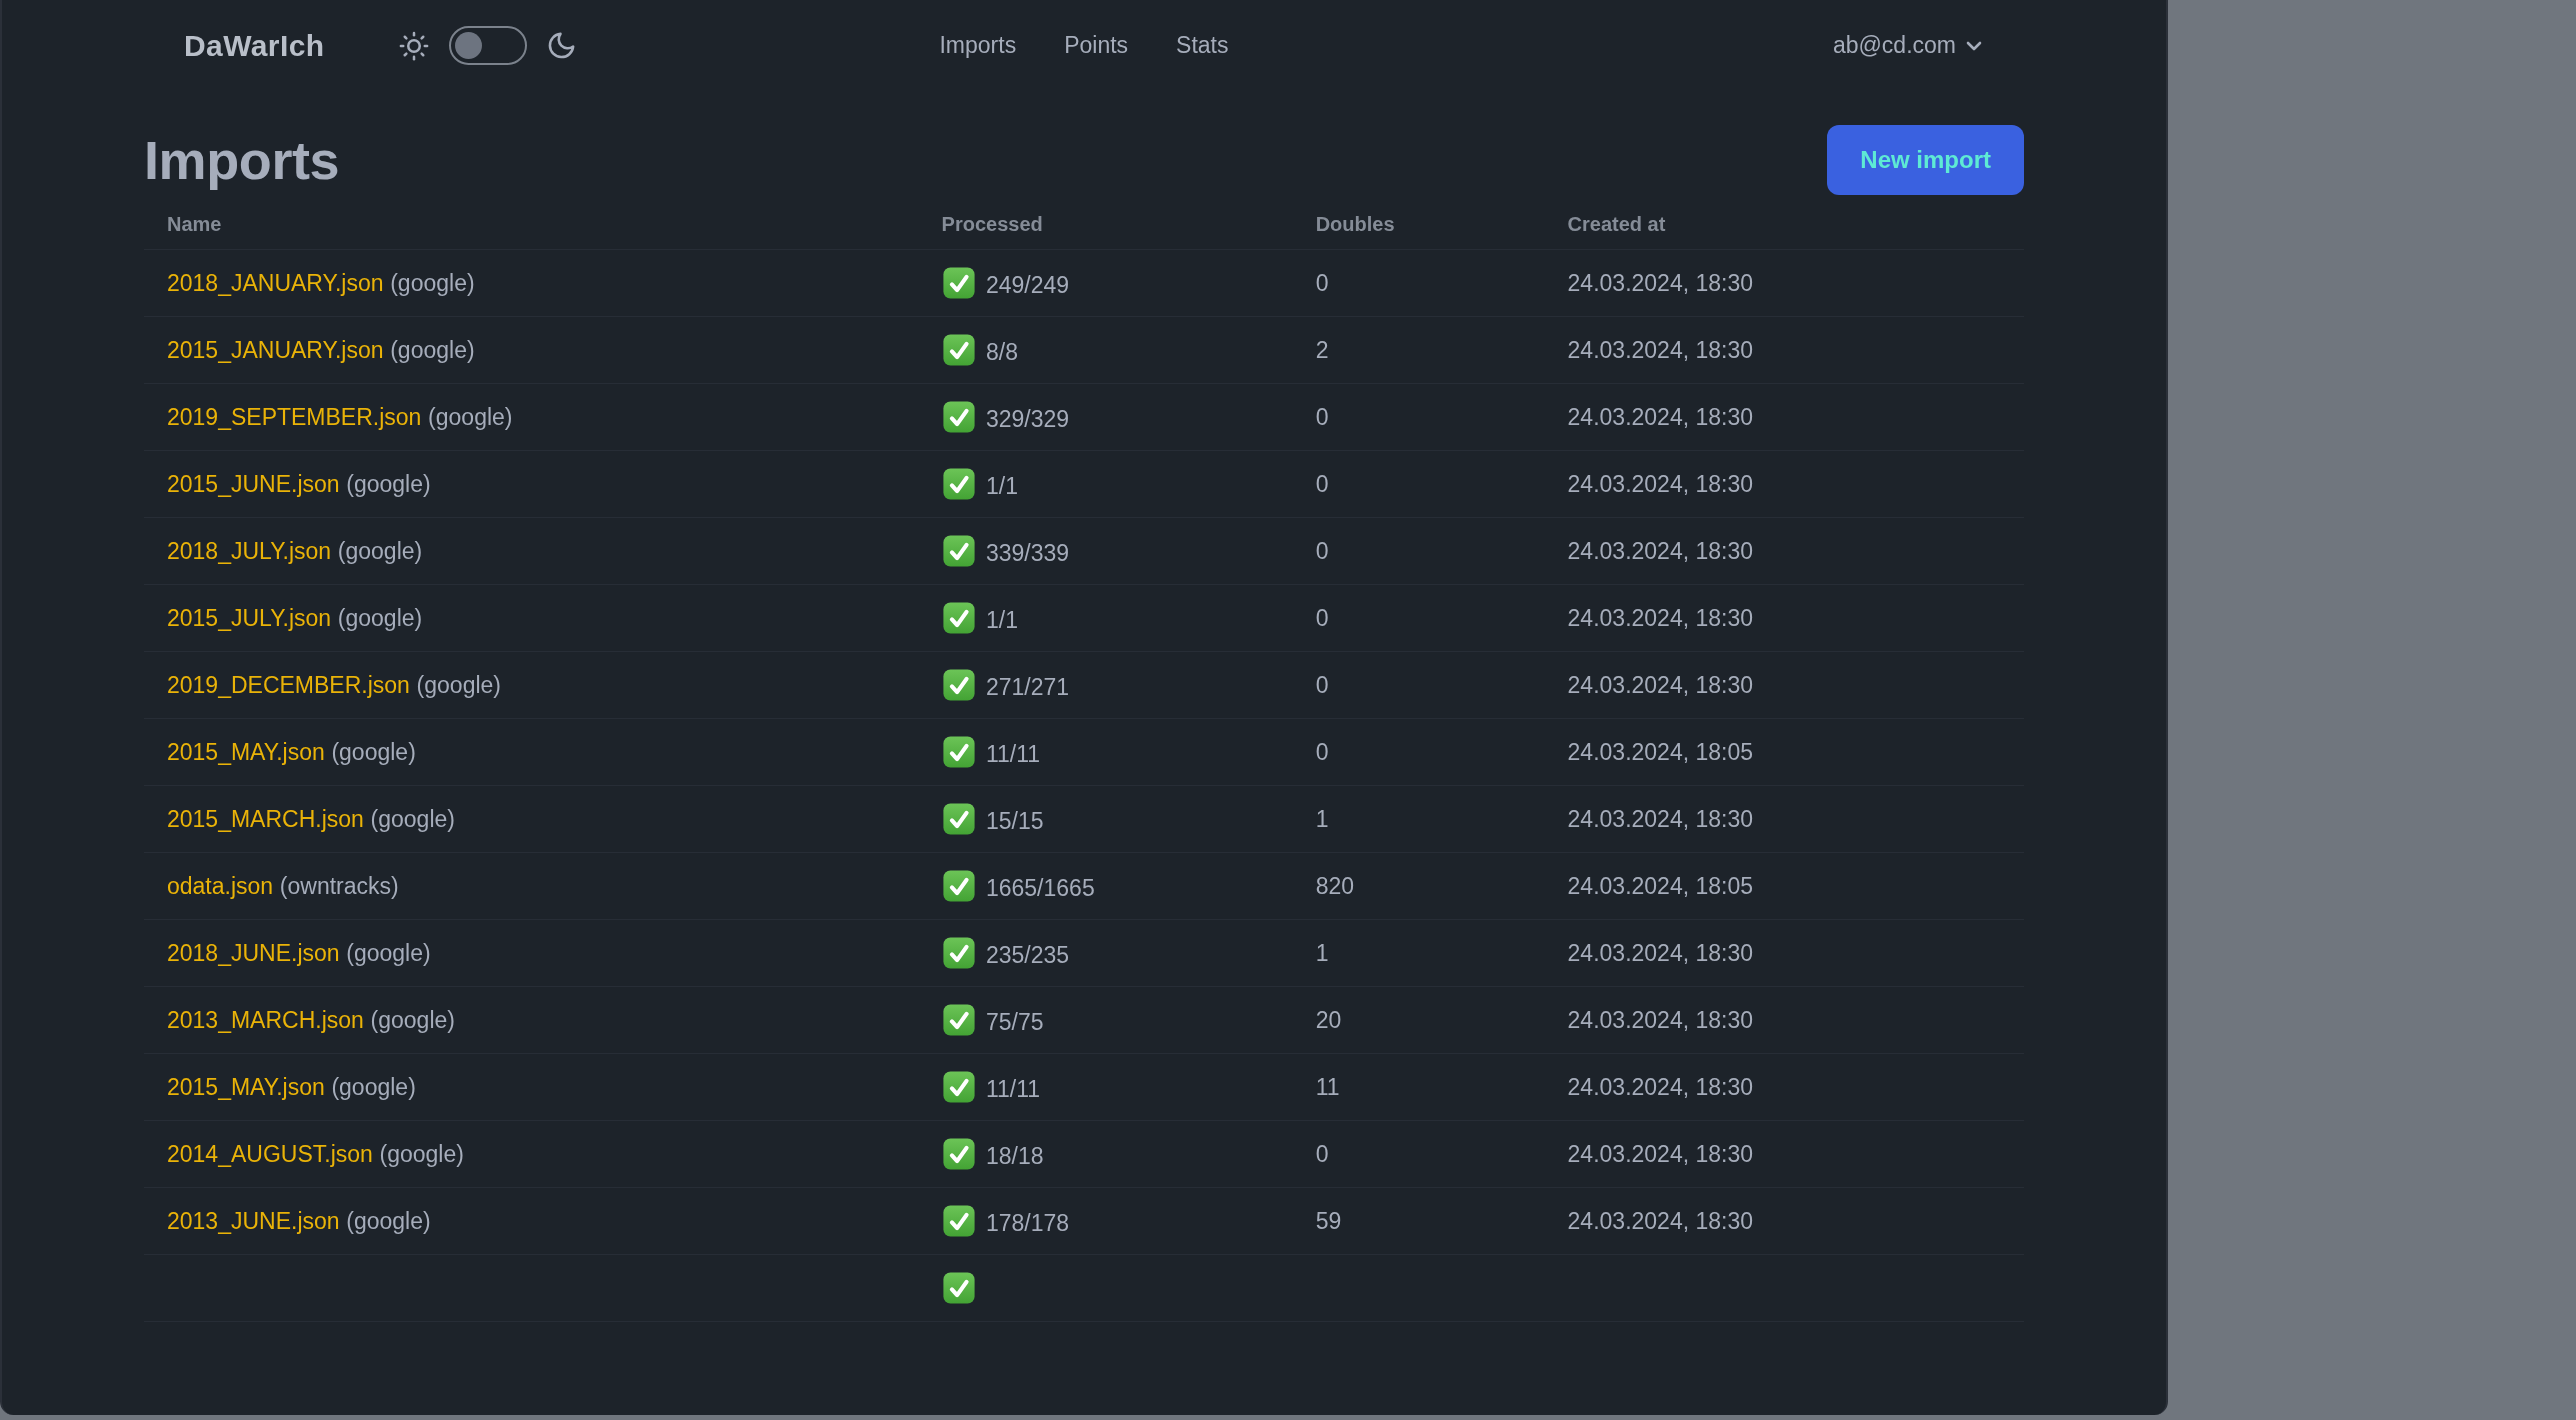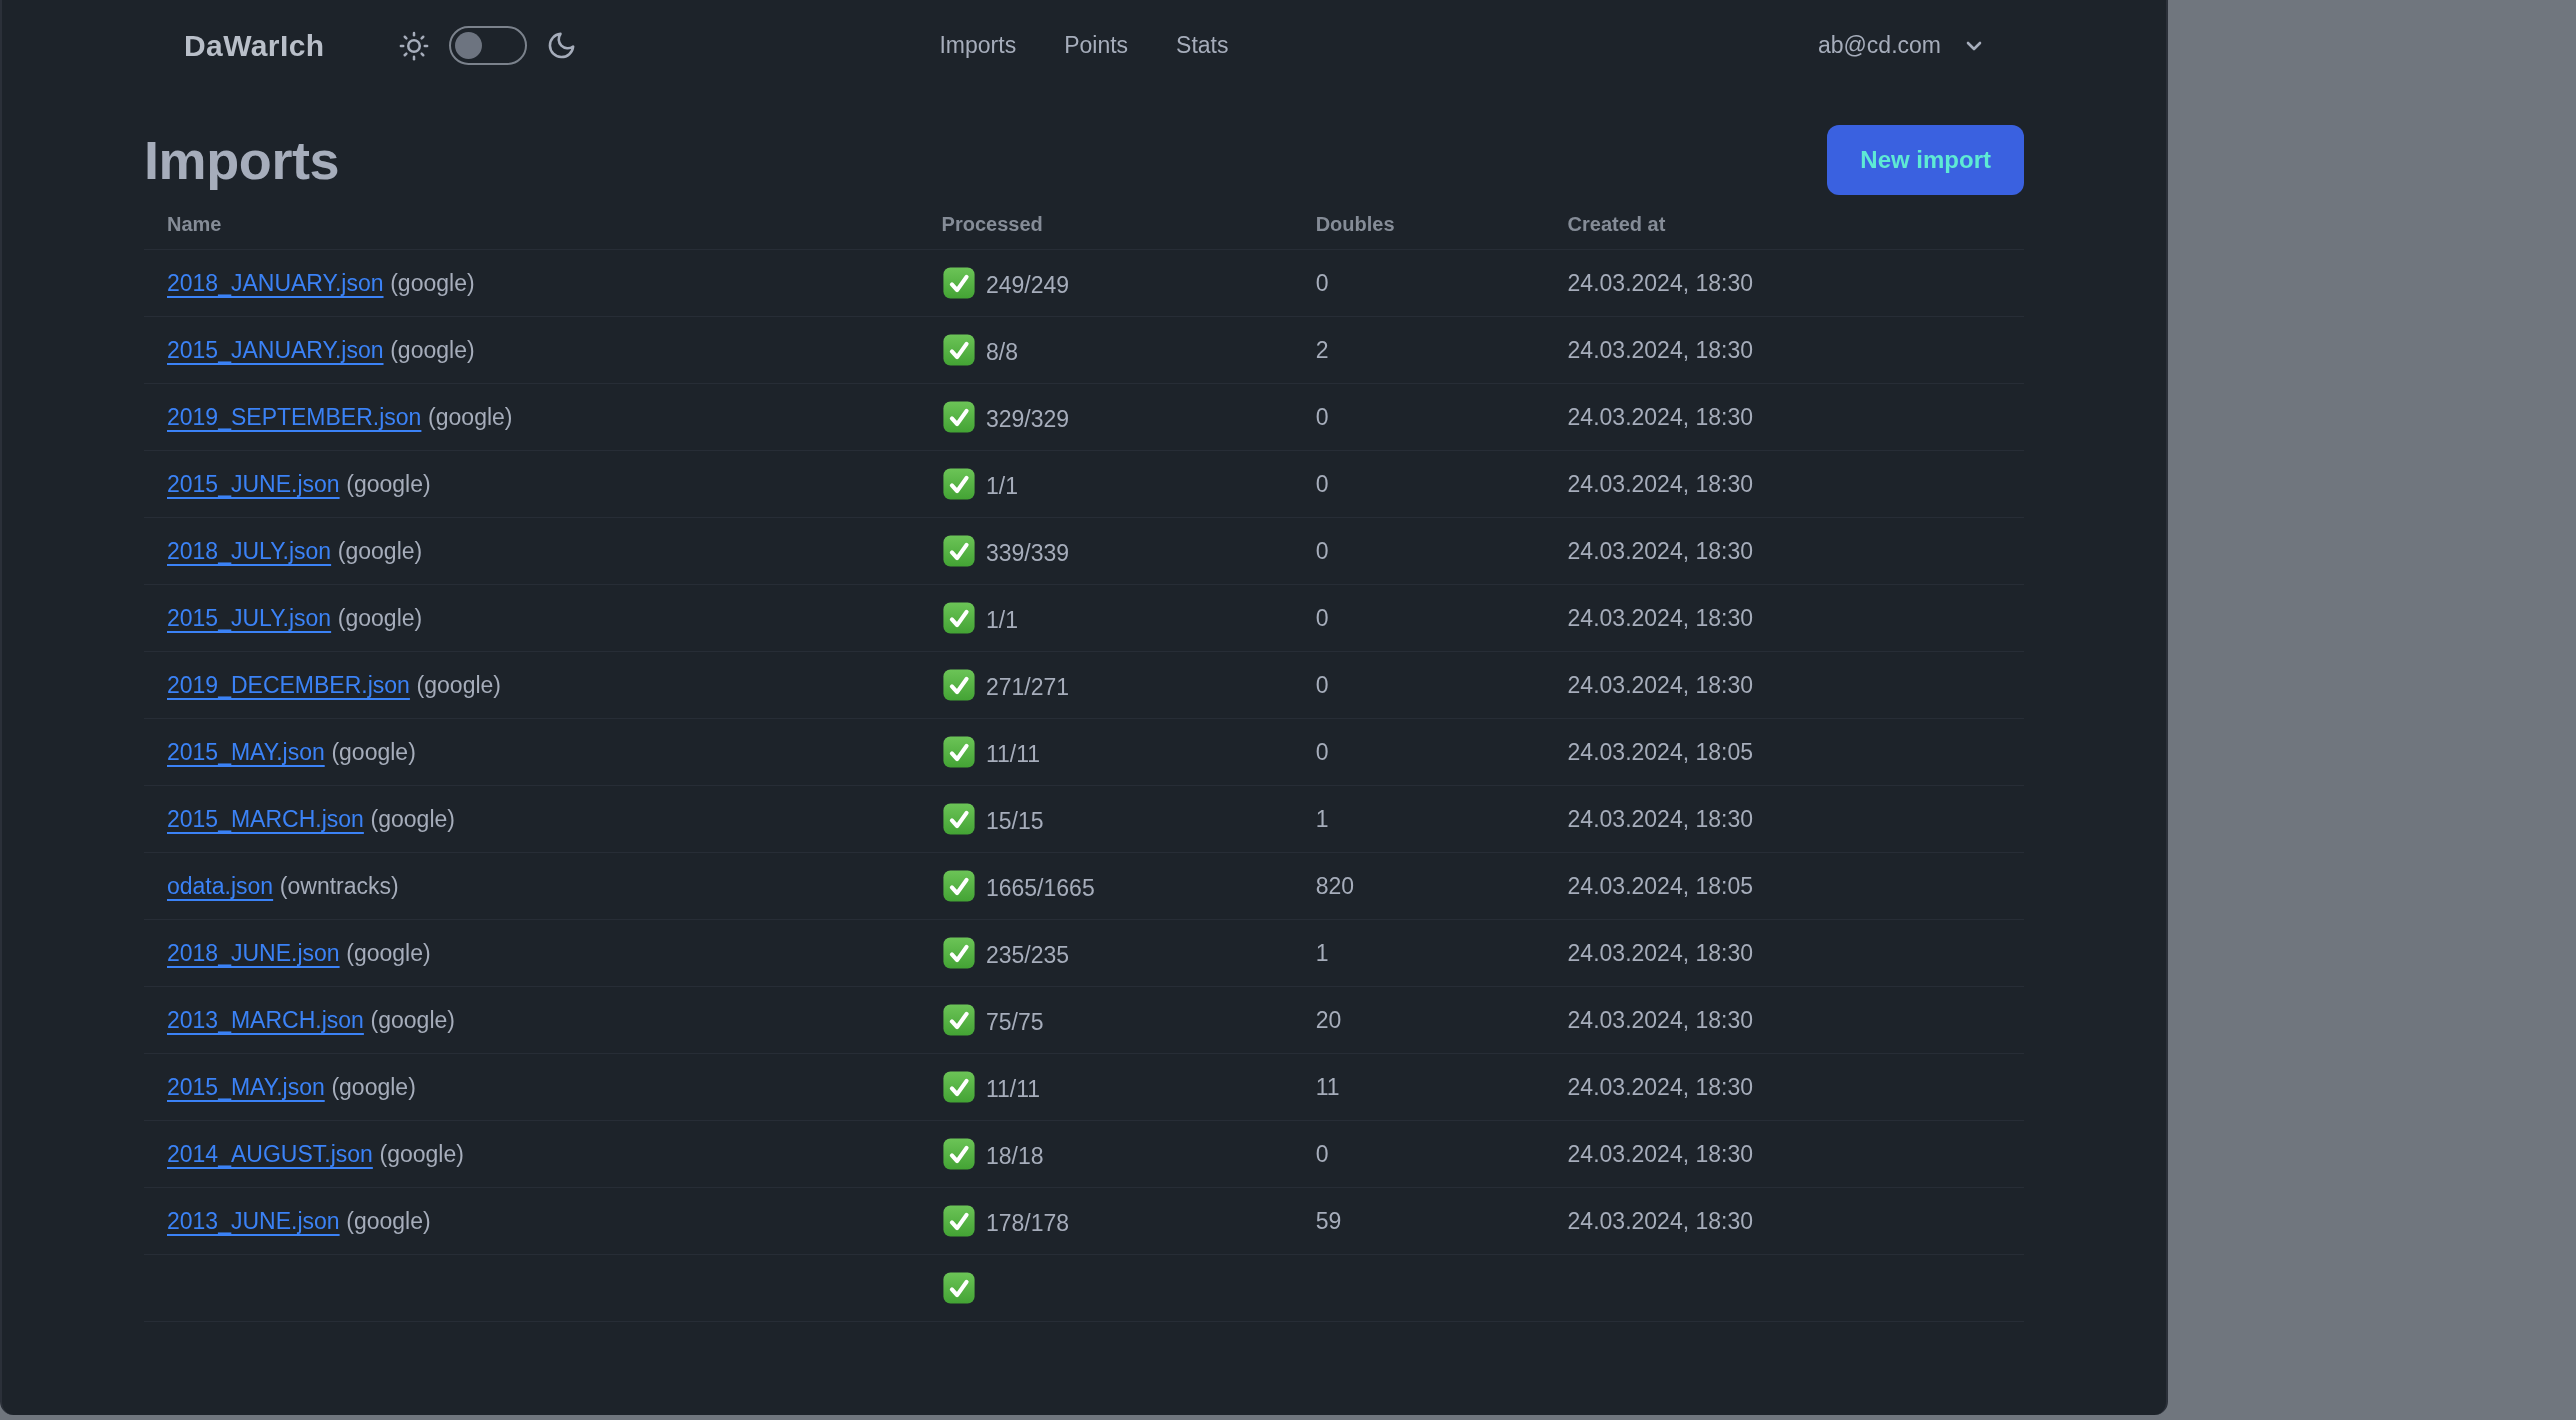--- a/index.html
+++ b/index.html
@@ -73,21 +73,21 @@
   .nav-links a {
     color: #a6adbb;
     font-size: 23px;
     text-decoration: none;
     cursor: pointer;
   }
   .user-menu {
     margin-left: auto;
     display: flex;
     align-items: center;
-    gap: 21px;
+    gap: 6px;
     color: #a6adbb;
     font-size: 23px;
     cursor: pointer;
   }
   .user-menu .icon svg { display: block; }
   
   .main { padding: 0 142px; }
   .page-header {
     margin-top: 34px;
     height: 70px;
@@ -132,22 +132,21 @@
   .imports-table td {
     font-size: 23px;
     color: #a6adbb;
     height: 67px;
     padding: 0 23px;
     border-bottom: 1.5px solid #272d36;
     white-space: nowrap;
     overflow: hidden;
   }
   .file-link {
-    color: #3b82f6;
-    text-decoration: underline;
+    color: #eab308;
     text-underline-offset: 4.5px;
     text-decoration-thickness: 1.5px;
     cursor: pointer;
   }
   .source { margin-left: 6.7px; }
   .check {
     display: inline-block;
     vertical-align: -7.5px;
     margin-right: 10.4px;
   }

